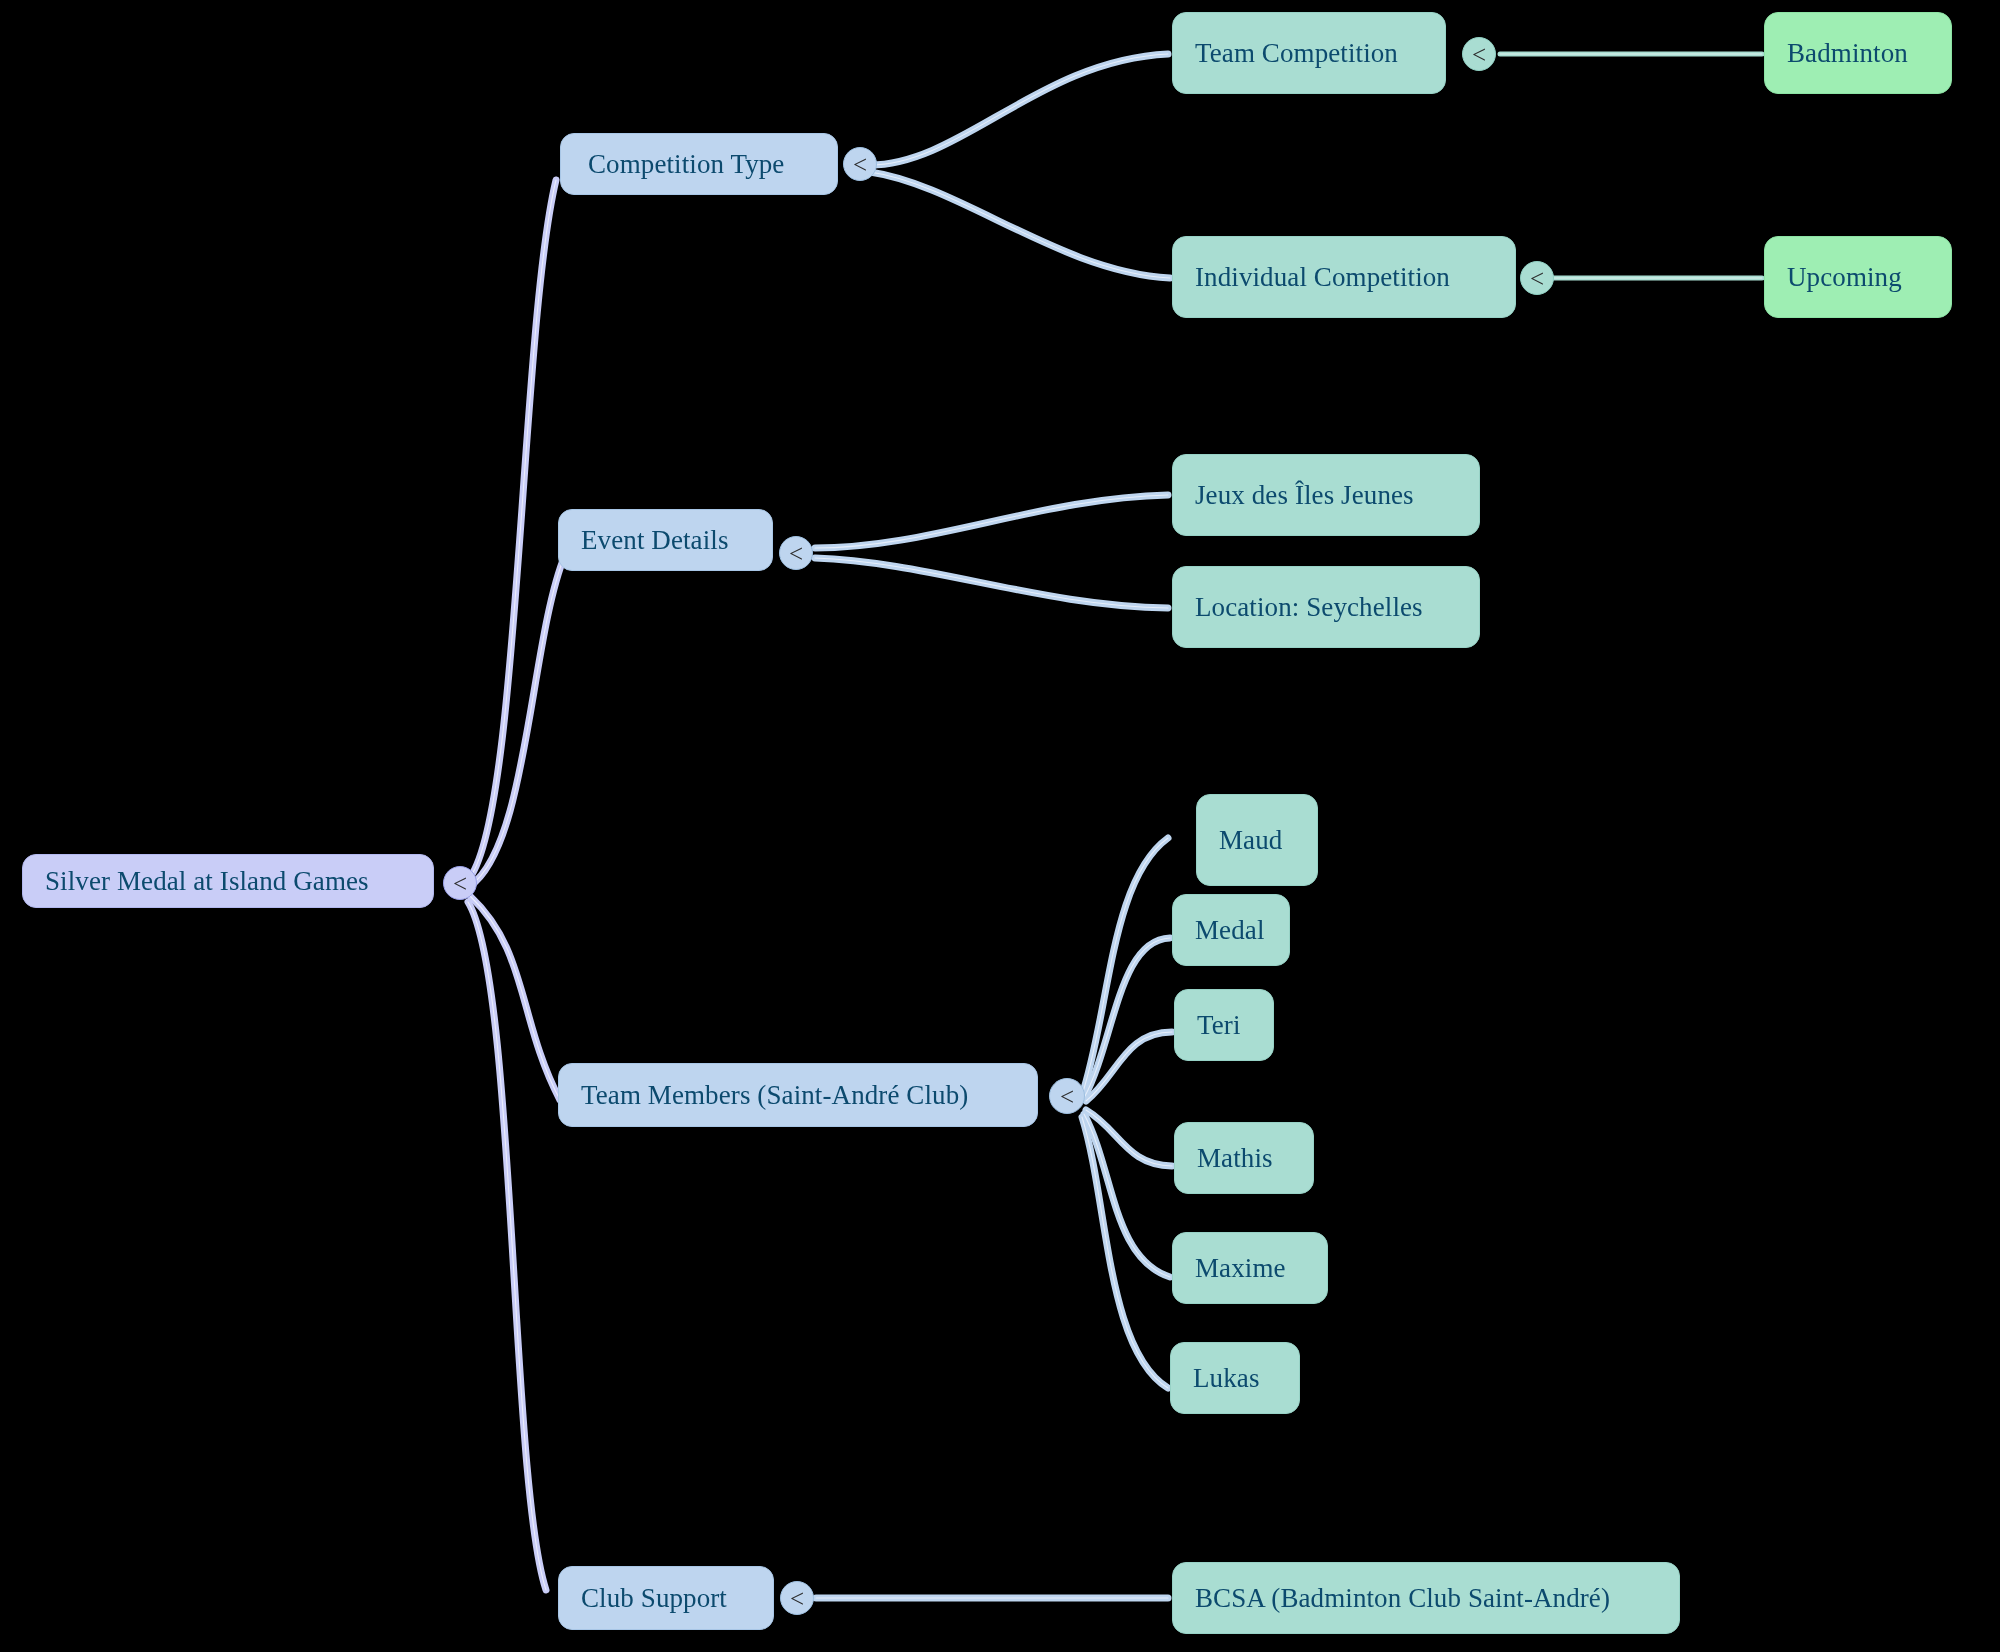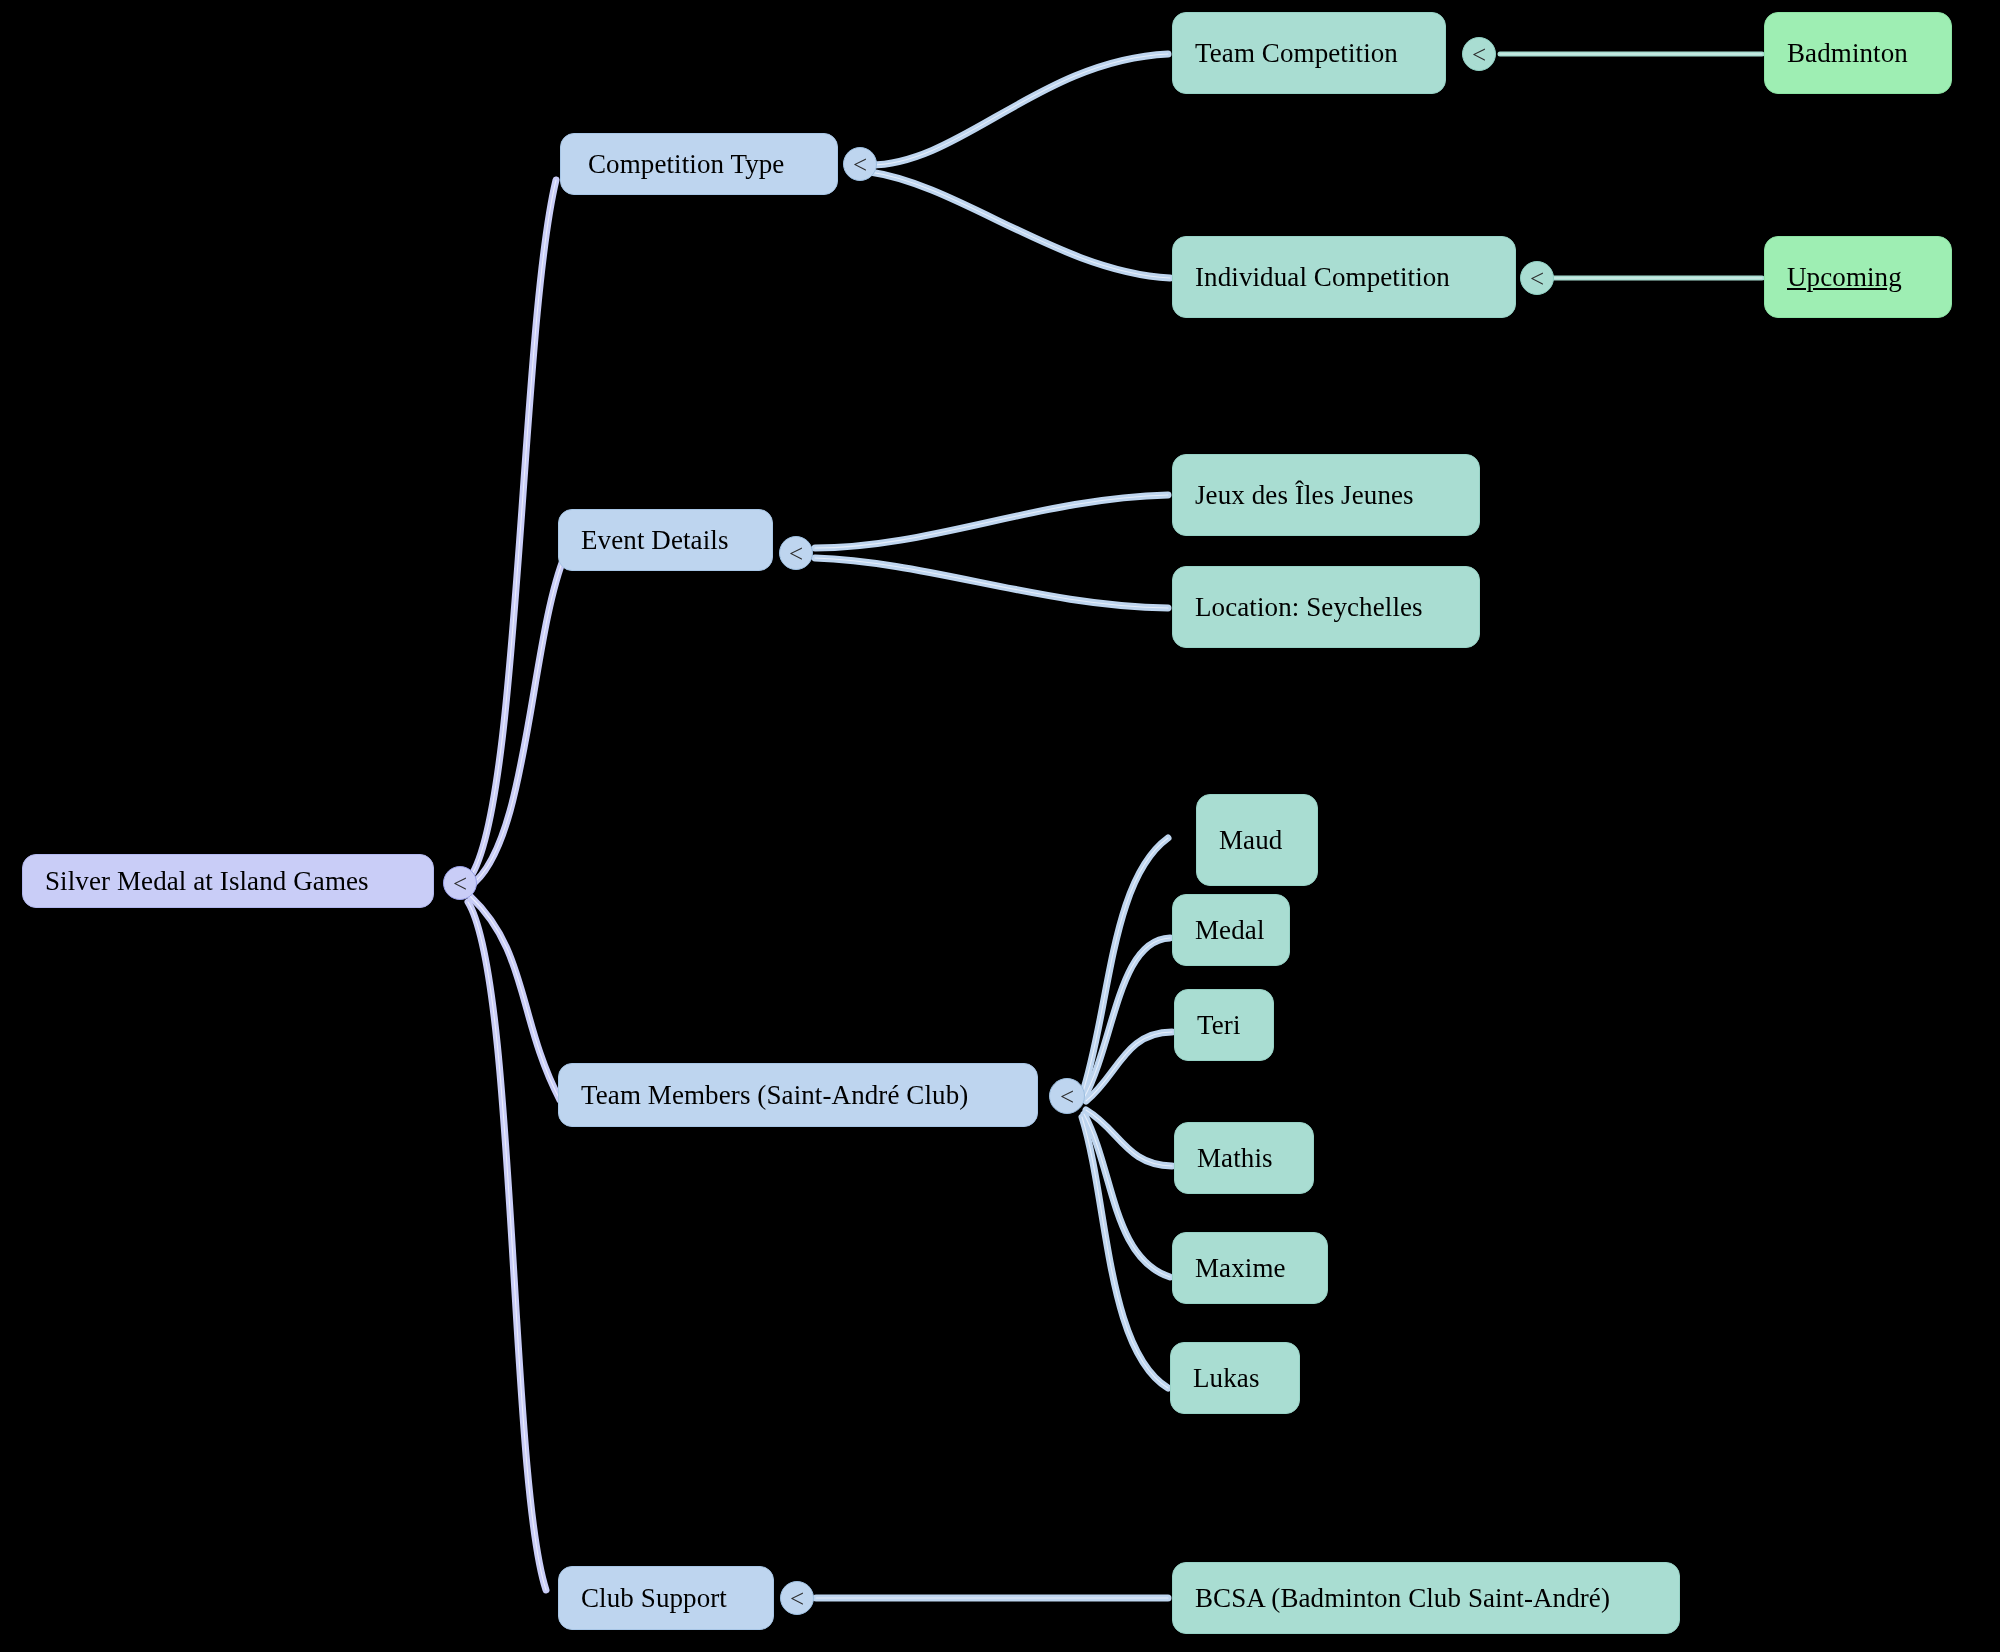--- a/index.html
+++ b/index.html
@@ -23,21 +23,21 @@
     height: 1652px;
     pointer-events: none;
   }
   .node {
     position: absolute;
     box-sizing: border-box;
     display: flex;
     align-items: center;
     justify-content: flex-start;
     border-radius: 14px;
-    color: #000000;
+    color: #0c4a6e;
     white-space: nowrap;
     padding: 0 22px;
     letter-spacing: 0.1px;
   }
   .node-root {
     background: #c9cdf7;
     border: 1.2px solid #b3b8ef;
     font-size: 27px;
   }
   .node-branch {
@@ -171,21 +171,21 @@
 
   <div class="node node-leaf2" style="left:1764px; top:12px; width:188px; height:82px;">
     <span>Badminton</span>
   </div>
 
   <div class="node node-leaf" style="left:1172px; top:236px; width:344px; height:82px;">
     <span>Individual Competition</span>
   </div>
   <div class="hub hub-leaf" style="left:1520px; top:261px; width:34px; height:34px;">&lt;</div>
 
-  <div class="node node-leaf2" style="left:1764px; top:236px; width:188px; height:82px;text-decoration:underline;">
+  <div class="node node-leaf2" style="left:1764px; top:236px; width:188px; height:82px;">
     <span>Upcoming</span>
   </div>
 
   <div class="node node-branch" style="left:558px; top:509px; width:215px; height:62px;">
     <span>Event Details</span>
   </div>
   <div class="hub hub-branch" style="left:779px; top:536px; width:34px; height:34px;">&lt;</div>
 
   <div class="node node-leaf" style="left:1172px; top:454px; width:308px; height:82px;">
     <span>Jeux des Îles Jeunes</span>

